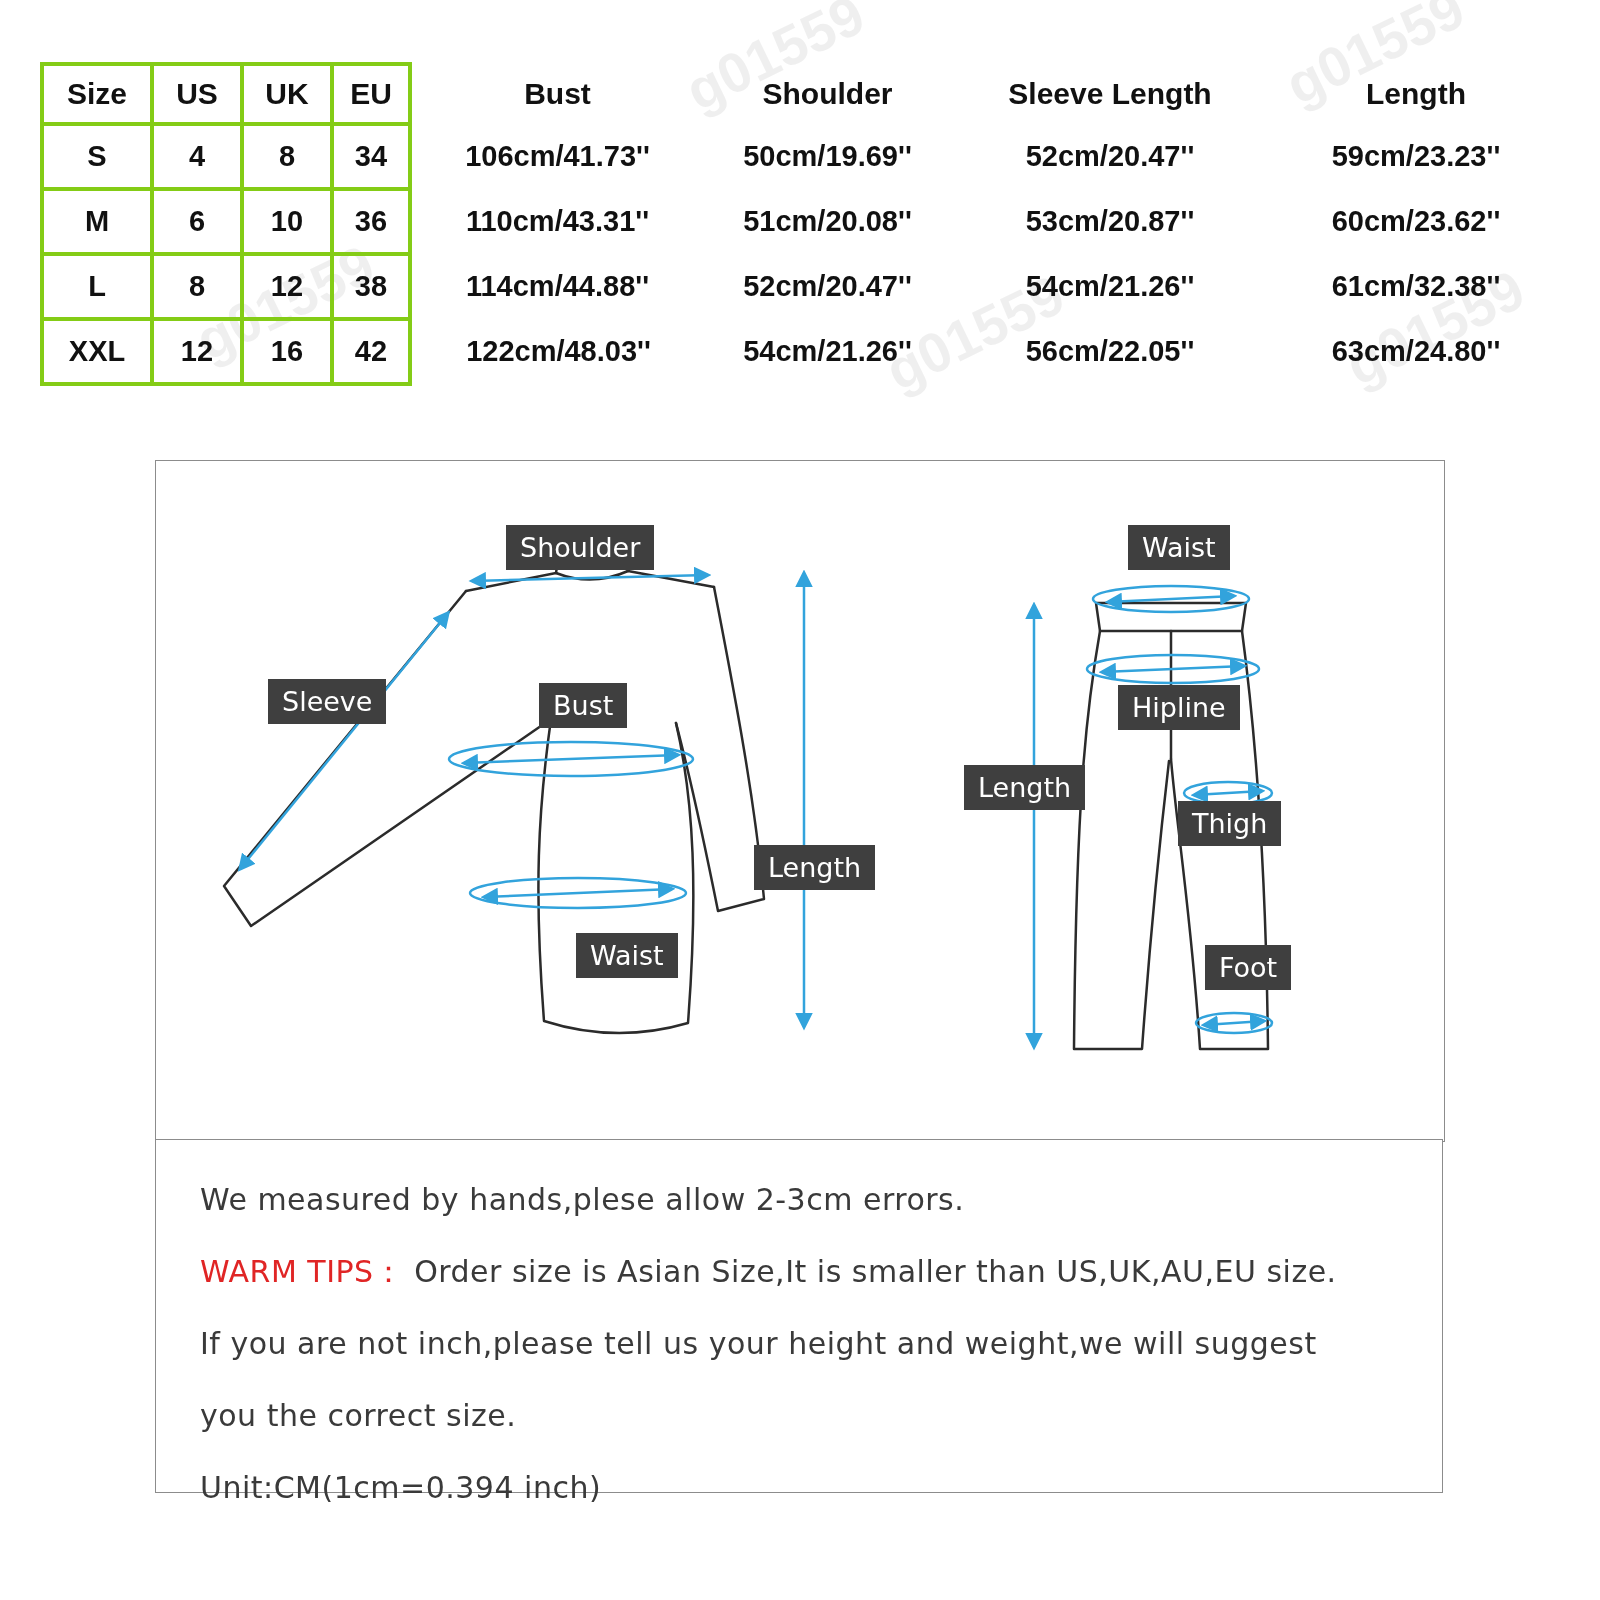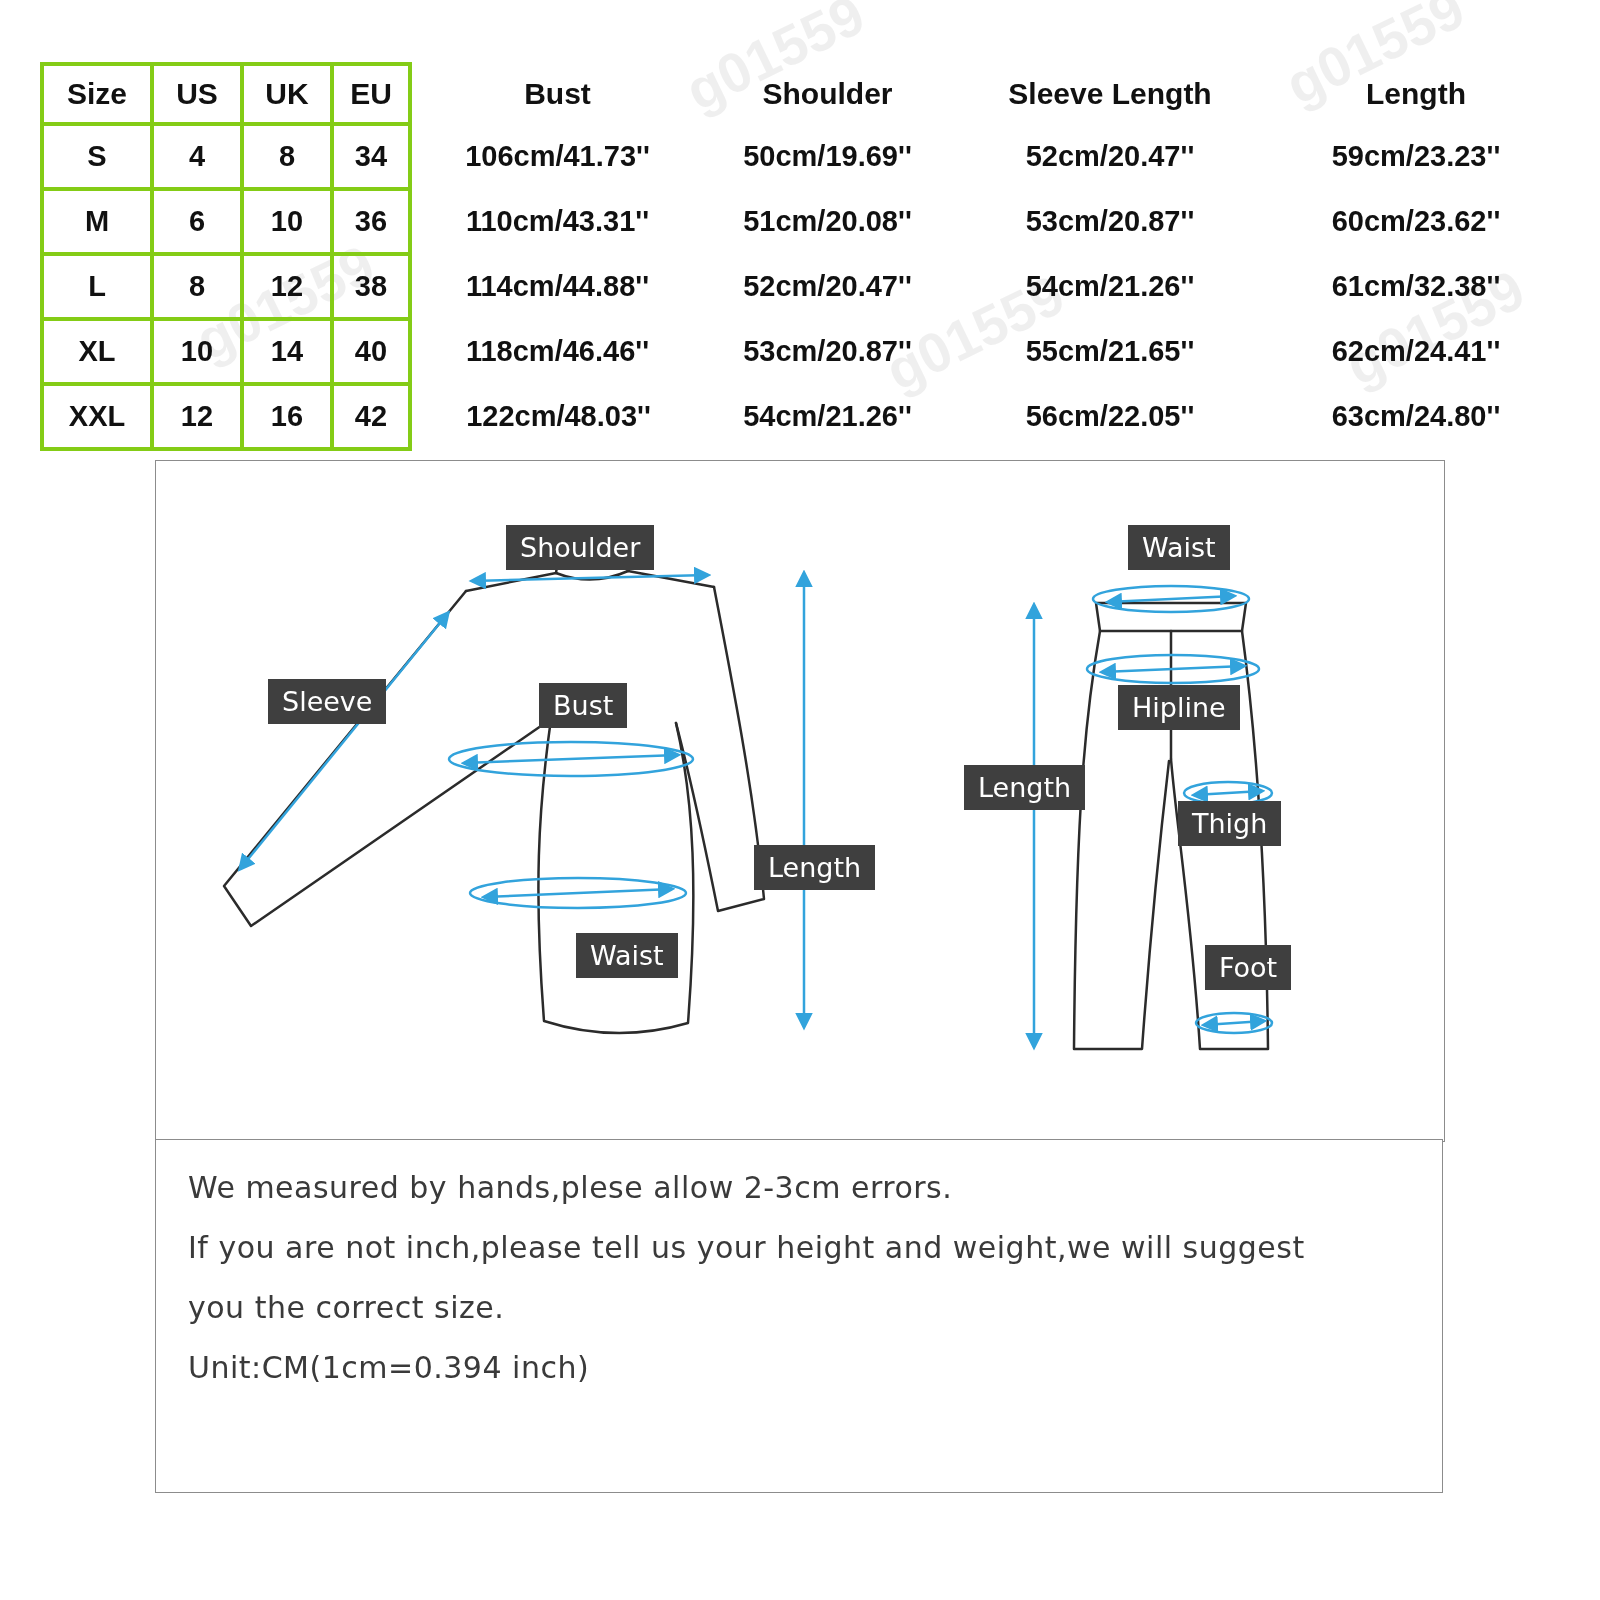--- a/index.html
+++ b/index.html
@@ -29,21 +29,21 @@
     font-family:"DejaVu Sans",sans-serif;font-size:27px;line-height:1;
     padding:9px 14px;white-space:nowrap;
   }
   
   .notes-box{
     position:absolute;left:155px;top:1139px;width:1288px;height:354px;
     border:1px solid #8c8c8c;background:#fff;box-sizing:border-box;
     padding:18px 0 0 32px;
   }
   .notes-box p{
-    margin:0;font-family:"DejaVu Sans",sans-serif;font-size:30px;
+    margin:12px;font-family:"DejaVu Sans",sans-serif;font-size:30px;
     line-height:60px;color:#3a3a3a;letter-spacing:0.5px;white-space:nowrap;
   }
   .red{color:#e02525;margin-right:10px;}
   
   .wm{
     position:absolute;font-size:56px;font-weight:bold;color:#000;opacity:0.06;
     transform:rotate(-26deg);pointer-events:none;white-space:nowrap;
   }
 </style>
 </head>
@@ -101,30 +101,20 @@
       </tr>
       <tr>
         <td class="boxed">L</td>
         <td class="boxed">8</td>
         <td class="boxed">12</td>
         <td class="boxed">38</td>
         <td>114cm/44.88''</td>
         <td>52cm/20.47''</td>
         <td>54cm/21.26''</td>
         <td>61cm/32.38''</td>
-      </tr>
-      <tr>
-        <td class="boxed">XL</td>
-        <td class="boxed">10</td>
-        <td class="boxed">14</td>
-        <td class="boxed">40</td>
-        <td>118cm/46.46''</td>
-        <td>53cm/20.87''</td>
-        <td>55cm/21.65''</td>
-        <td>62cm/24.41''</td>
       </tr>
       <tr>
         <td class="boxed">XXL</td>
         <td class="boxed">12</td>
         <td class="boxed">16</td>
         <td class="boxed">42</td>
         <td>122cm/48.03''</td>
         <td>54cm/21.26''</td>
         <td>56cm/22.05''</td>
         <td>63cm/24.80''</td>
@@ -188,16 +178,17 @@
 
   <div class="tag" style="left:972px;top:64px;">Waist</div>
   <div class="tag" style="left:962px;top:224px;text-align:center;">Hipline</div>
   <div class="tag" style="left:808px;top:304px;">Length</div>
   <div class="tag" style="left:1022px;top:340px;">Thigh</div>
   <div class="tag" style="left:1049px;top:484px;">Foot</div>
 </div>
 
 <div class="notes-box">
   <p>We measured by hands,plese allow 2-3cm errors.</p>
+  <p><span class="red">WARM TIPS：</span><span>Order size is Asian Size,It is smaller than US,UK,AU,EU size.</span></p>
   <p>If you are not inch,please tell us your height and weight,we will suggest</p>
   <p>you the correct size.</p>
   <p>Unit:CM(1cm=0.394 inch)</p>
 </div>
 
 </body></html>

